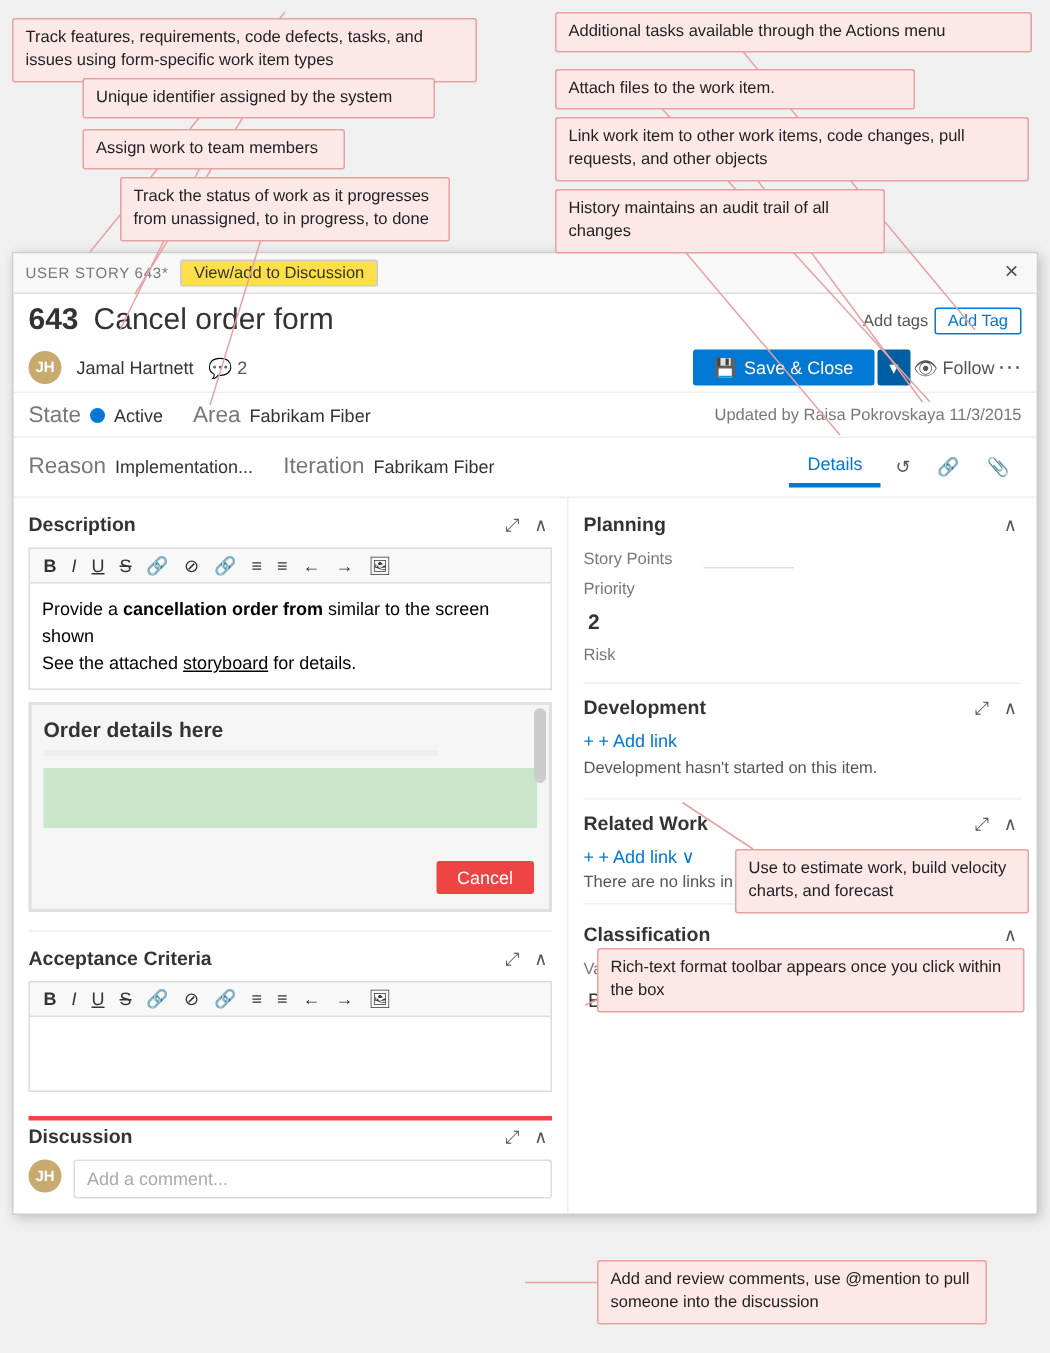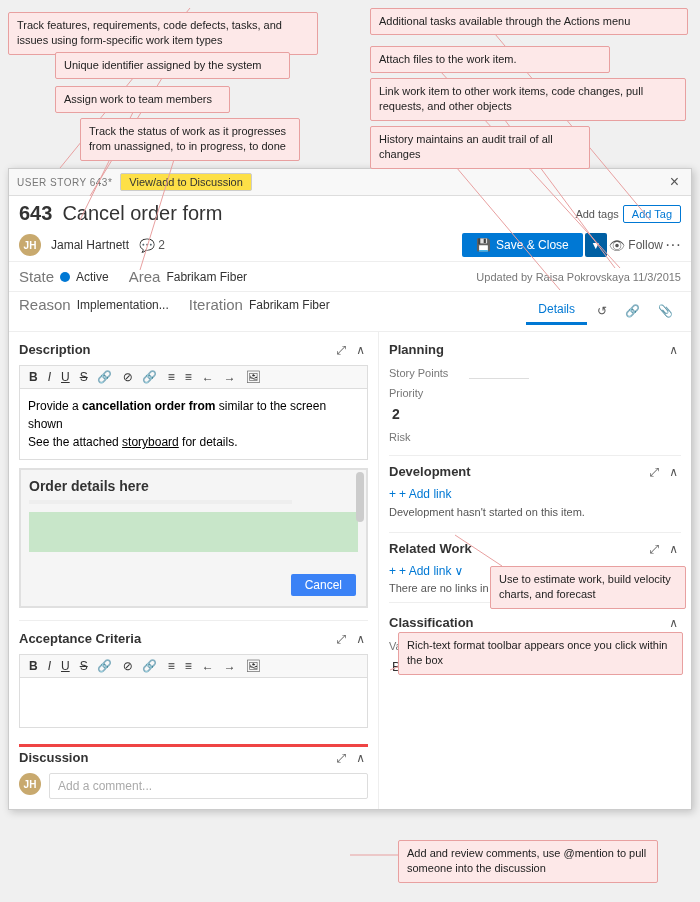--- a/index.html
+++ b/index.html
@@ -195,21 +195,21 @@
     }
     .wi-updated {
       margin-left: auto;
       font-size: 11px;
       color: #777;
     }
 
     
     .wi-fields-row2 {
       display: flex;
-      align-items: flex-start;
+      align-items: center;
       padding: 4px 10px 6px;
       gap: 20px;
       border-bottom: 1px solid #eee;
     }
 
     
     .wi-tabs-row {
       display: flex;
       align-items: center;
       border-bottom: 1px solid #ddd;
@@ -336,21 +336,21 @@
       right: 2px;
       width: 8px;
       height: 50px;
       background: #ccc;
       border-radius: 4px;
     }
     .wi-preview-cancel-btn {
       position: absolute;
       bottom: 10px;
       right: 10px;
-      background: #3b82f6;
+      background: #ef4444;
       color: #fff;
       border: none;
       padding: 4px 14px;
       font-size: 12px;
       cursor: pointer;
       border-radius: 2px;
     }
 
     
     .wi-acceptance {

